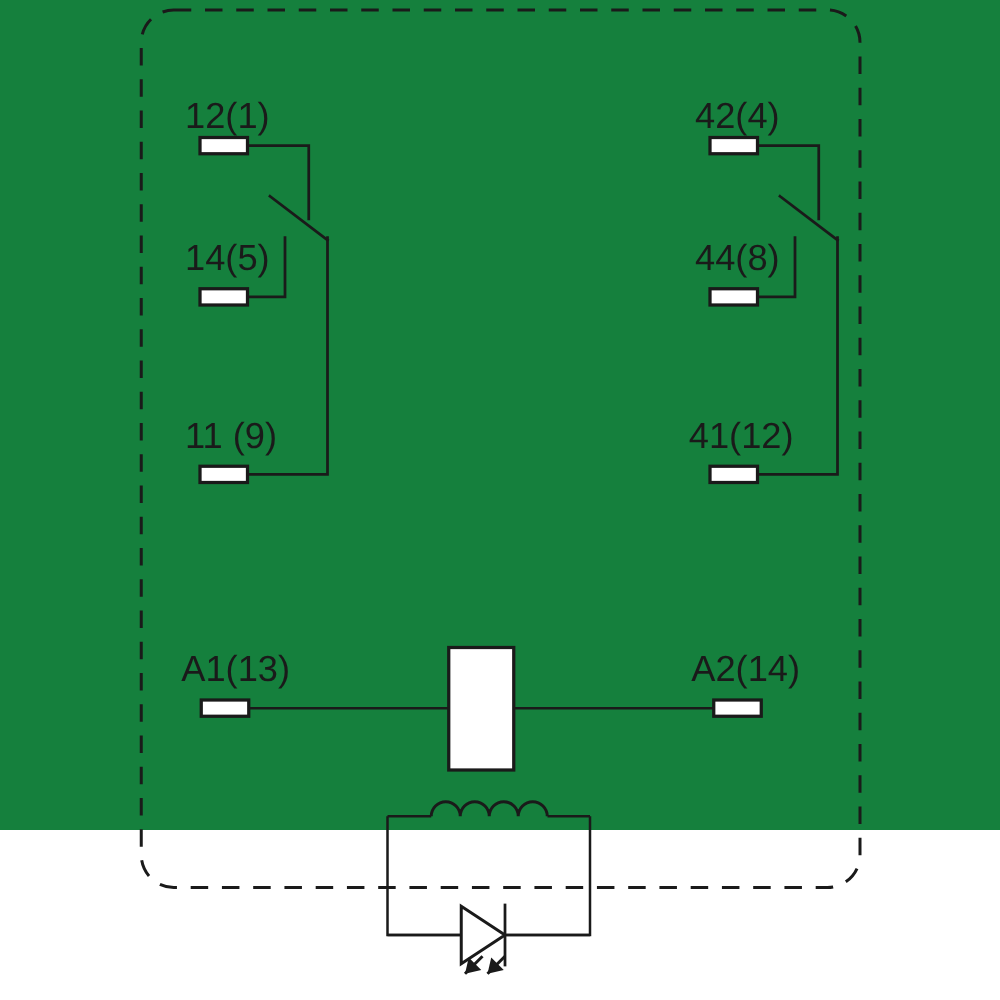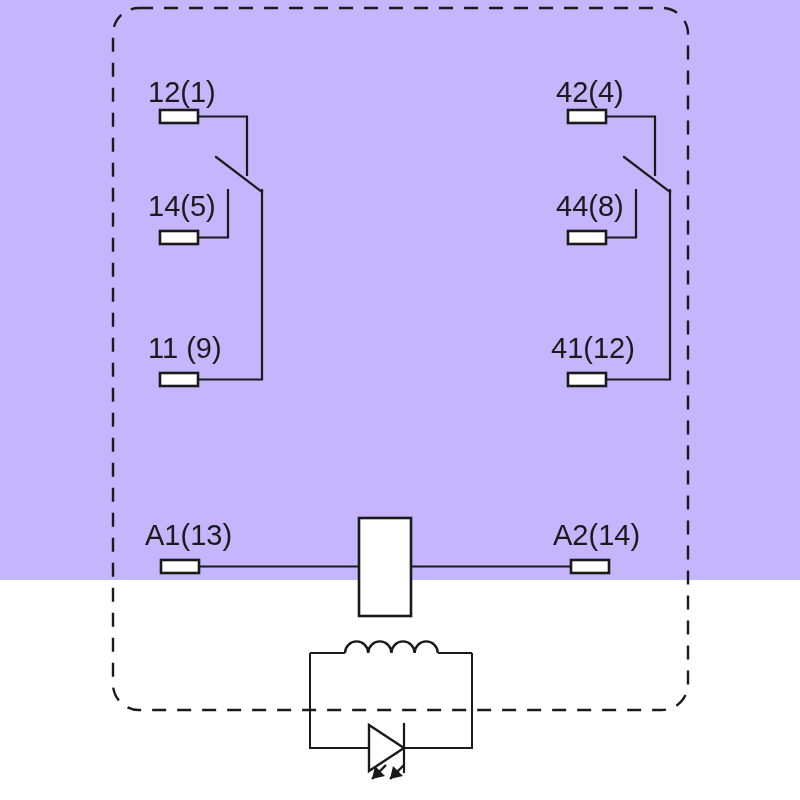--- a/index.html
+++ b/index.html
@@ -9,22 +9,22 @@
   }
   body {
     width: 800px;
     height: 800px;
     font-family: "Liberation Sans", sans-serif;
     overflow: hidden;
   }
   #diagram-root {
     position: relative;
     width: 800px;
-    height: 580px;
-    background: #c4b5fd;
+    height: 664px;
+    background: #15803d;
   }
   svg.schematic {
     display: block;
     width: 800px;
     height: 800px;
   }
   .wire {
     stroke: #1a1a1a;
     stroke-width: 2.2;
     fill: none;

